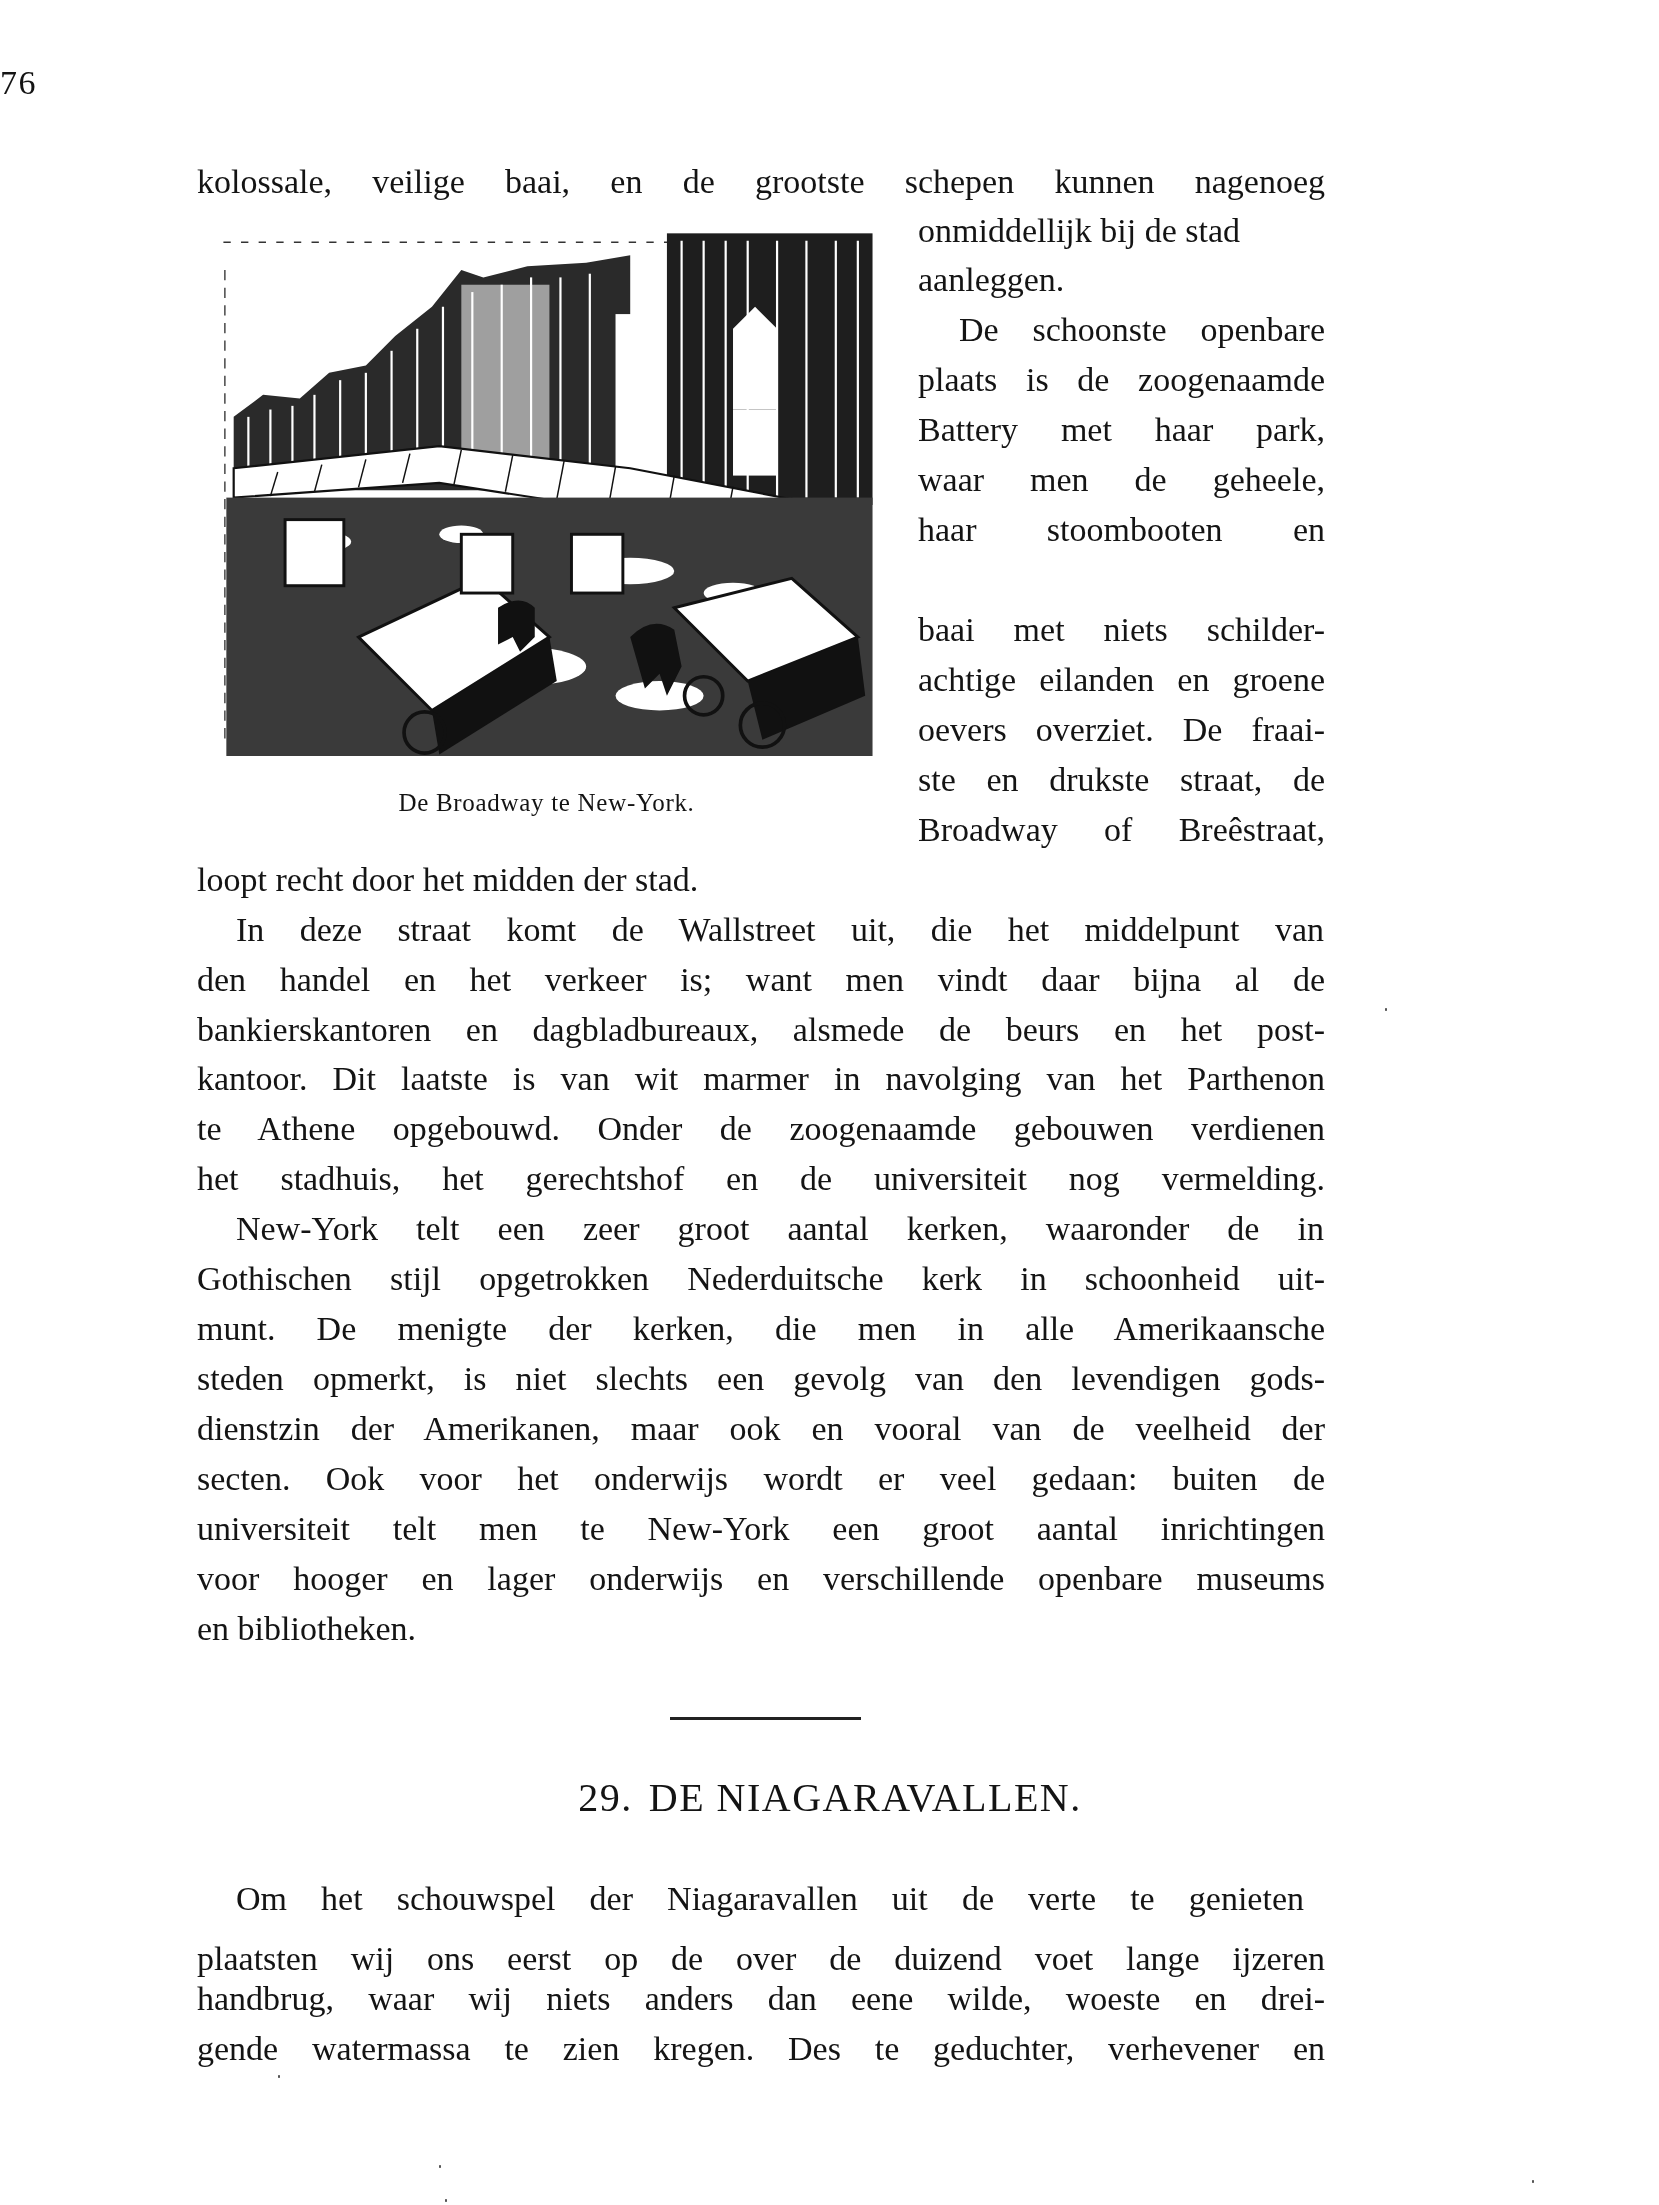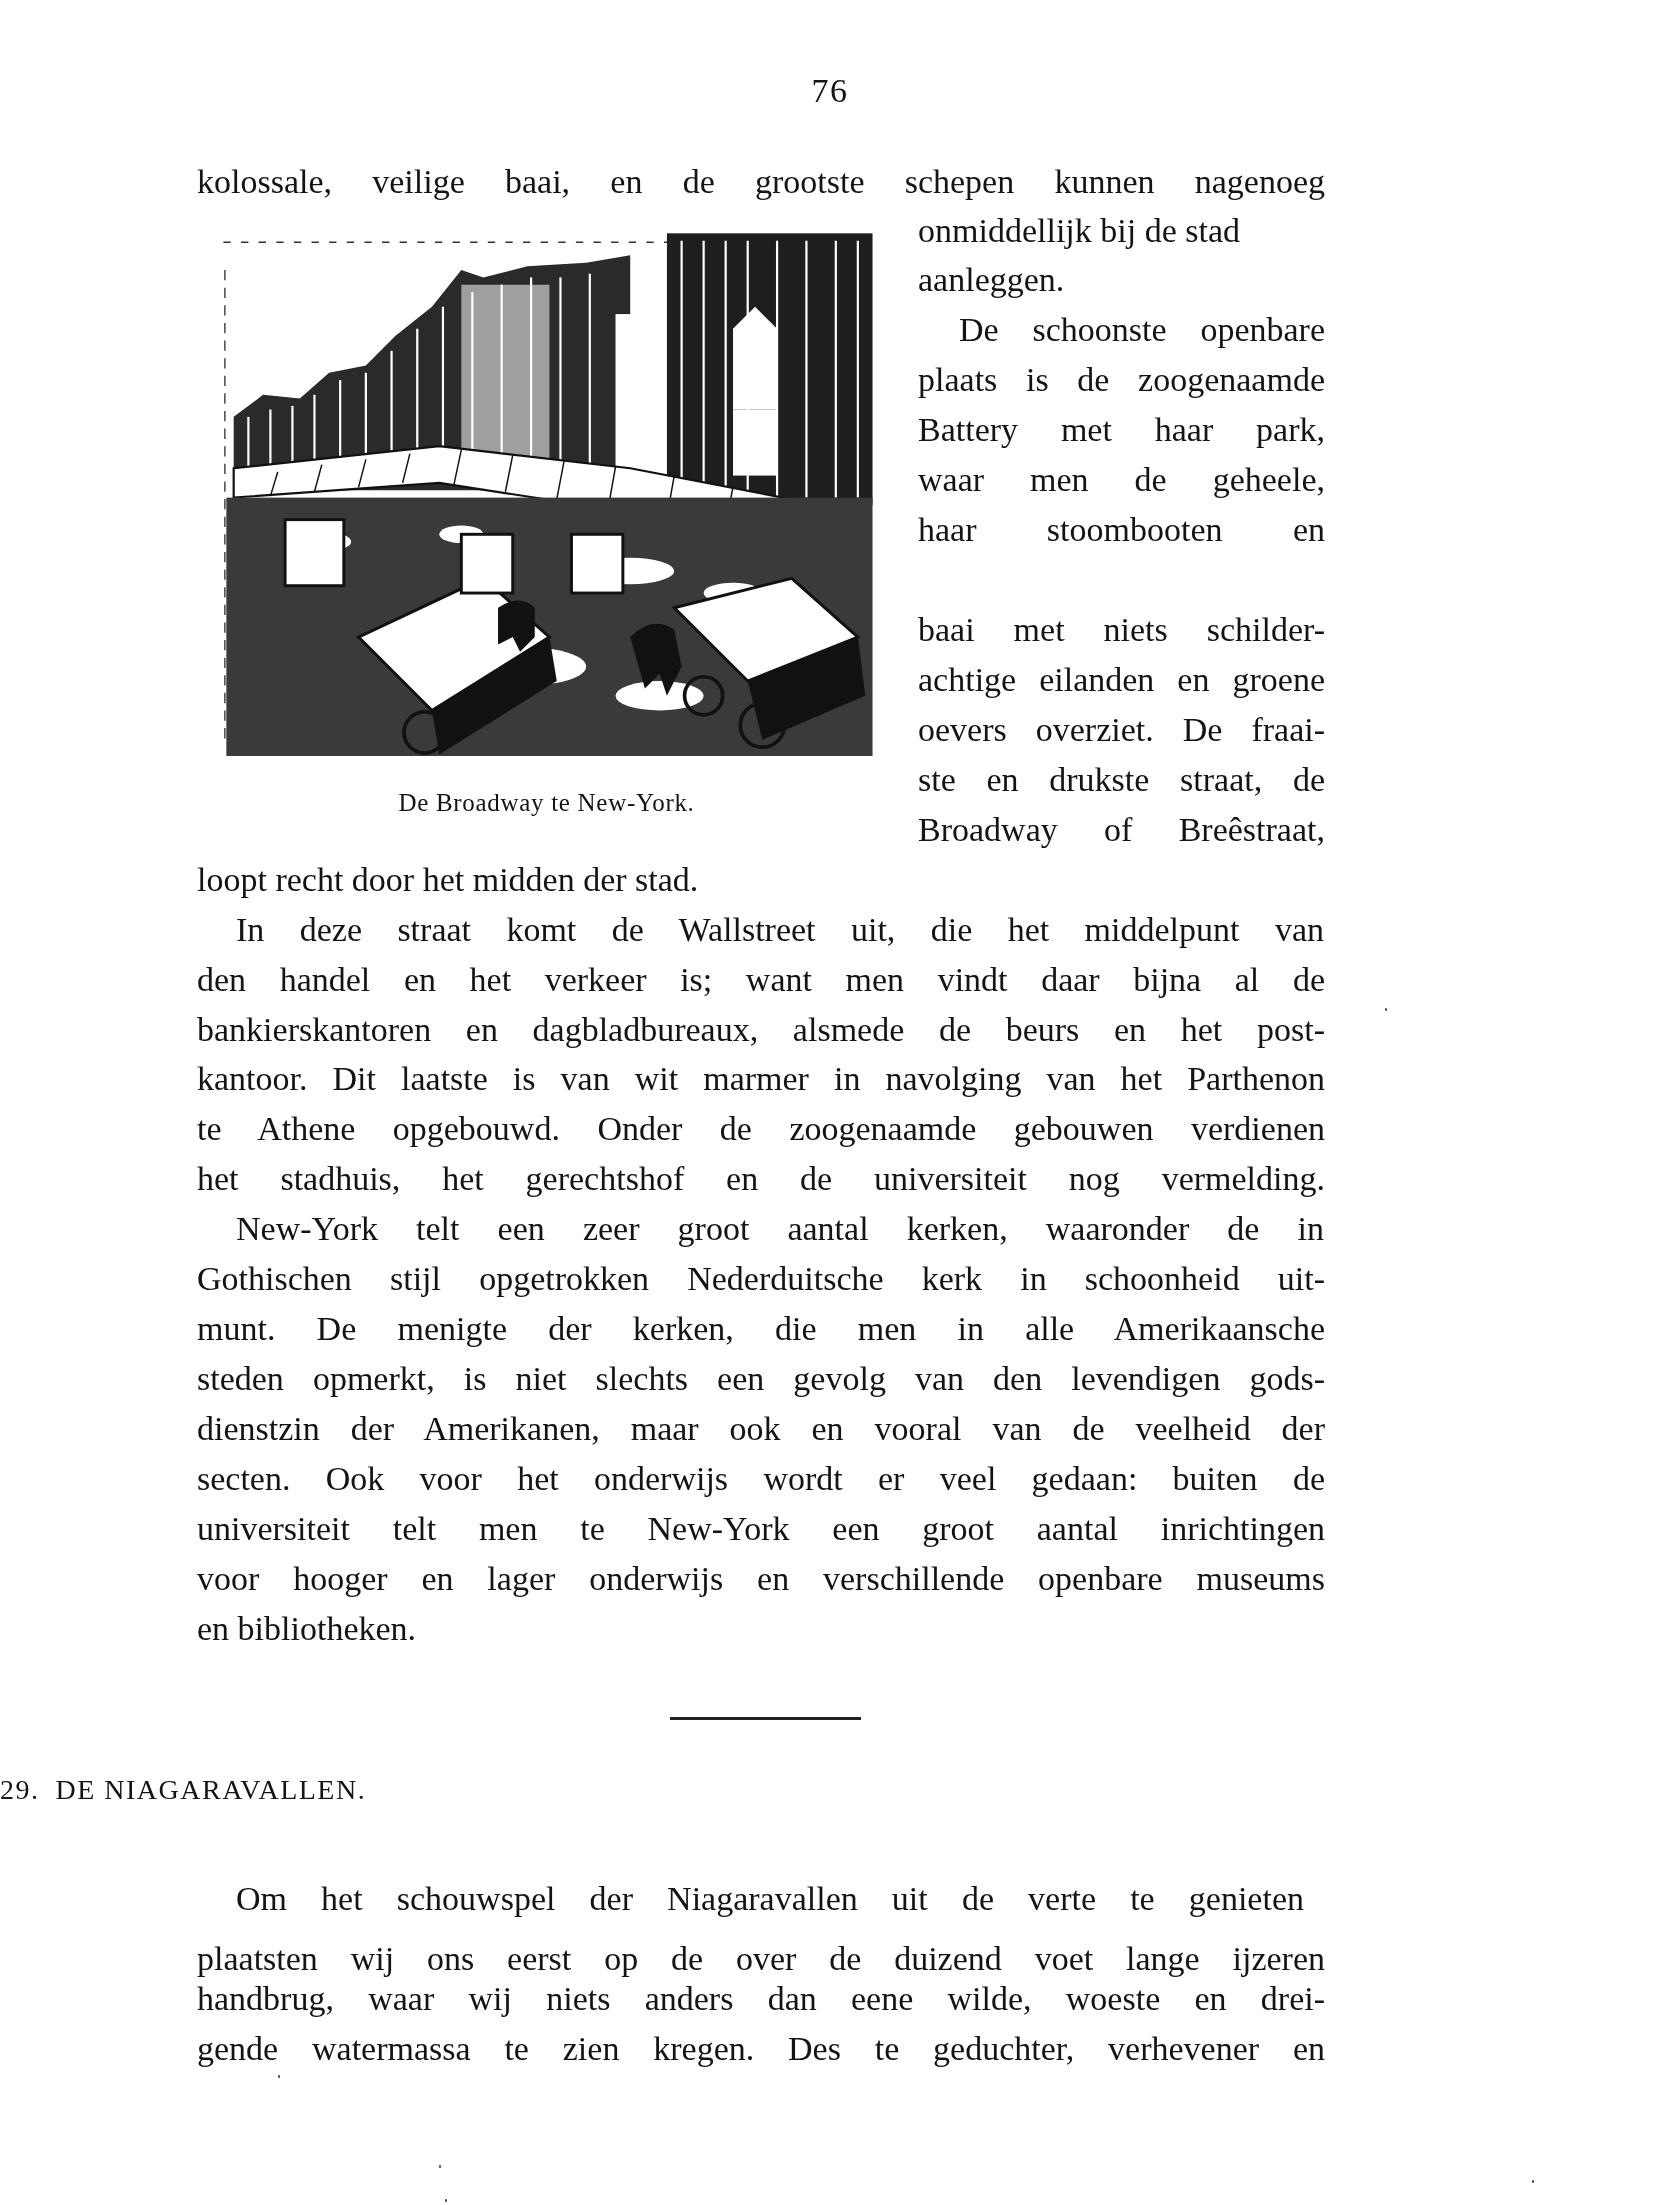--- a/index.html
+++ b/index.html
@@ -1,34 +1,34 @@
 <!DOCTYPE html>
 <html style="font-size:11.7px"><head>
 <meta charset="utf-8">
 <style>
   html, body { margin: 0; padding: 0; background: #ffffff; }
   body { width: 1660px; height: 2205px; position: relative; overflow: hidden;
          font-family: "Liberation Serif", "DejaVu Serif", serif; color: #141414; }
   .page { position: absolute; inset: 0; }
-  .pagenum { position: absolute; left: 0; width: 100%; top: 72px; text-align: center;
+  .pagenum { position: absolute; left: 0; width: 100%; top: 64px; 
              font-size: 34px; letter-spacing: 1.5px; }
   .line { position: absolute; white-space: nowrap; font-size: 34px; line-height: 44px;
           text-align: justify; text-align-last: justify; }
   .full { left: 197px; width: 1128px; }
   .indent { left: 236px; width: 1088px; }
   .right { left: 918px; width: 407px; }
   .right-indent { left: 959px; width: 366px; }
   .lastline { text-align-last: left; }
   .figure { position: absolute; left: 219px; top: 226px; width: 655px; height: 530px; }
   .figure svg { width: 100%; height: 100%; display: block; }
   .caption { position: absolute; left: 219px; width: 655px; top: 789px; text-align: center;
              font-size: 25px; letter-spacing: 0.7px; }
   .rule { position: absolute; left: 670px; top: 1717px; width: 191px; height: 2.9px; background: #222; }
-  .chapter { position: absolute; left: 0; width: 100%; top: 1774px; text-align: left;
-             font-size: 28px; letter-spacing: 1.5px; }
+  .chapter { position: absolute; left: 0; width: 100%; top: 1774px; text-align: center;
+             font-size: 40px; letter-spacing: 1.5px; }
   .chapter .num { margin-right: 16px; }
   .speck { position: absolute; background: #555; width: 2.2px; height: 2.9px; border-radius: 0.7px; }
 </style>
 </head>
 <body>
 
 <div class="page">
 
   <div class="pagenum">76</div>
 

